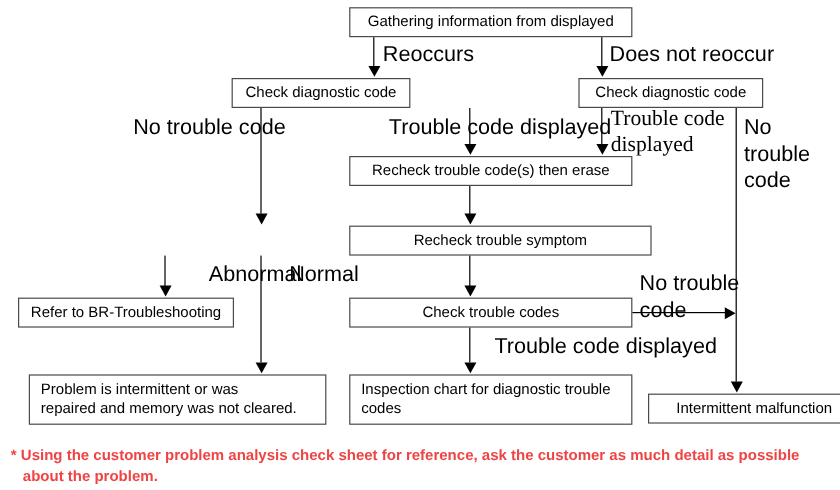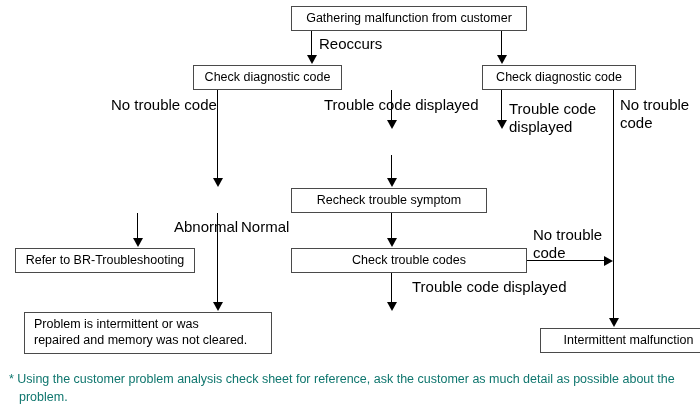--- a/index.html
+++ b/index.html
@@ -34,21 +34,21 @@
   .node.center {
     justify-content: center;
     text-align: center;
   }
   .node.left {
     justify-content: flex-start;
     text-align: left;
   }
   .edge-label {
     position: absolute;
-    font-size: 15px;
+    font-size: 18px;
     line-height: 1.22;
     color: #000000;
     white-space: pre-line;
   }
   .vline {
     position: absolute;
     width: 1px;
     background: #000000;
   }
   .hline {
@@ -69,51 +69,54 @@
     width: 0;
     height: 0;
     border-top: 5px solid transparent;
     border-bottom: 5px solid transparent;
     border-left: 9px solid #000000;
   }
   .footnote {
     position: absolute;
     font-size: 12.5px;
     line-height: 1.45;
-    font-weight: normal;
-    color: #0f766e;
+    font-weight: bold;
+    color: #ef4444;
   }
   .footnote .fn-body {
     display: block;
     padding-left: 10px;
     text-indent: -10px;
   }
 </style>
 </head>
 <body>
 
 <div id="canvas">
 
-  <div class="node center" style="left:291px; top:6px; width:236px; height:25px;">Gathering malfunction from customer</div>
+  <div class="node center" style="left:291px; top:6px; width:236px; height:25px;">Gathering information from displayed</div>
 
   <div class="node center" style="left:193px; top:65px; width:149px; height:25px;">Check diagnostic code</div>
 
   <div class="node center" style="left:482px; top:65px; width:154px; height:25px;">Check diagnostic code</div>
 
+  <div class="node center" style="left:291px; top:130px; width:236px; height:25px;">Recheck trouble code(s) then erase</div>
 
 
-  <div class="node center" style="left:291px; top:188px; width:196px; height:25px;">Recheck trouble symptom</div>
+  <div class="node center" style="left:291px; top:188px; width:252px; height:25px;">Recheck trouble symptom</div>
 
   <div class="node center" style="left:15px; top:248px; width:180px; height:25px;">Refer to BR-Troubleshooting</div>
 
   <div class="node center" style="left:291px; top:248px; width:236px; height:25px;">Check trouble codes</div>
 
   <div class="node left" style="left:24px; top:312px; width:248px; height:42px;">Problem is intermittent or was
 repaired and memory was not cleared.</div>
 
+  <div class="node left" style="left:291px; top:312px; width:236px; height:42px;">Inspection chart for diagnostic trouble
+codes</div>
 
   <div class="node center" style="left:540px; top:328px; width:174px; height:25px;padding-left:12px;">Intermittent malfunction</div>
 
   <div class="vline" style="left:311px; top:31px; width:1px; height:25px;"></div>
   <div class="arrow-down" style="left:307px; top:55px;"></div>
 
   <div class="vline" style="left:501px; top:31px; width:1px; height:25px;"></div>
   <div class="arrow-down" style="left:497px; top:55px;"></div>
 
   <div class="vline" style="left:217px; top:90px; width:1px; height:88px;"></div>
@@ -141,26 +144,27 @@
   <div class="arrow-down" style="left:213px; top:302px;"></div>
 
   <div class="vline" style="left:391px; top:273px; width:1px; height:29px;"></div>
   <div class="arrow-down" style="left:387px; top:302px;"></div>
 
   <div class="hline" style="left:527px; top:260px; width:78px; height:1px;"></div>
   <div class="arrow-right" style="left:604px; top:256px;"></div>
 
   <div class="edge-label" style="left:319px; top:35px;">Reoccurs</div>
 
+  <div class="edge-label" style="left:508px; top:35px;">Does not reoccur</div>
 
   <div class="edge-label" style="left:111px; top:96px;">No trouble code</div>
 
   <div class="edge-label" style="left:324px; top:96px;">Trouble code displayed</div>
 
-  <div class="edge-label" style="left:509px; top:100px;">Trouble code
+  <div class="edge-label" style="left:509px; top:88px;font-family:Liberation Serif, serif;">Trouble code
 displayed</div>
 
   <div class="edge-label" style="left:620px; top:96px;">No trouble
 code</div>
 
   <div class="edge-label" style="left:146px; top:218px;margin-left:28px;">Abnormal</div>
 
   <div class="edge-label" style="left:225px; top:218px;margin-left:16px;">Normal</div>
 
   <div class="edge-label" style="left:533px; top:226px;">No trouble

